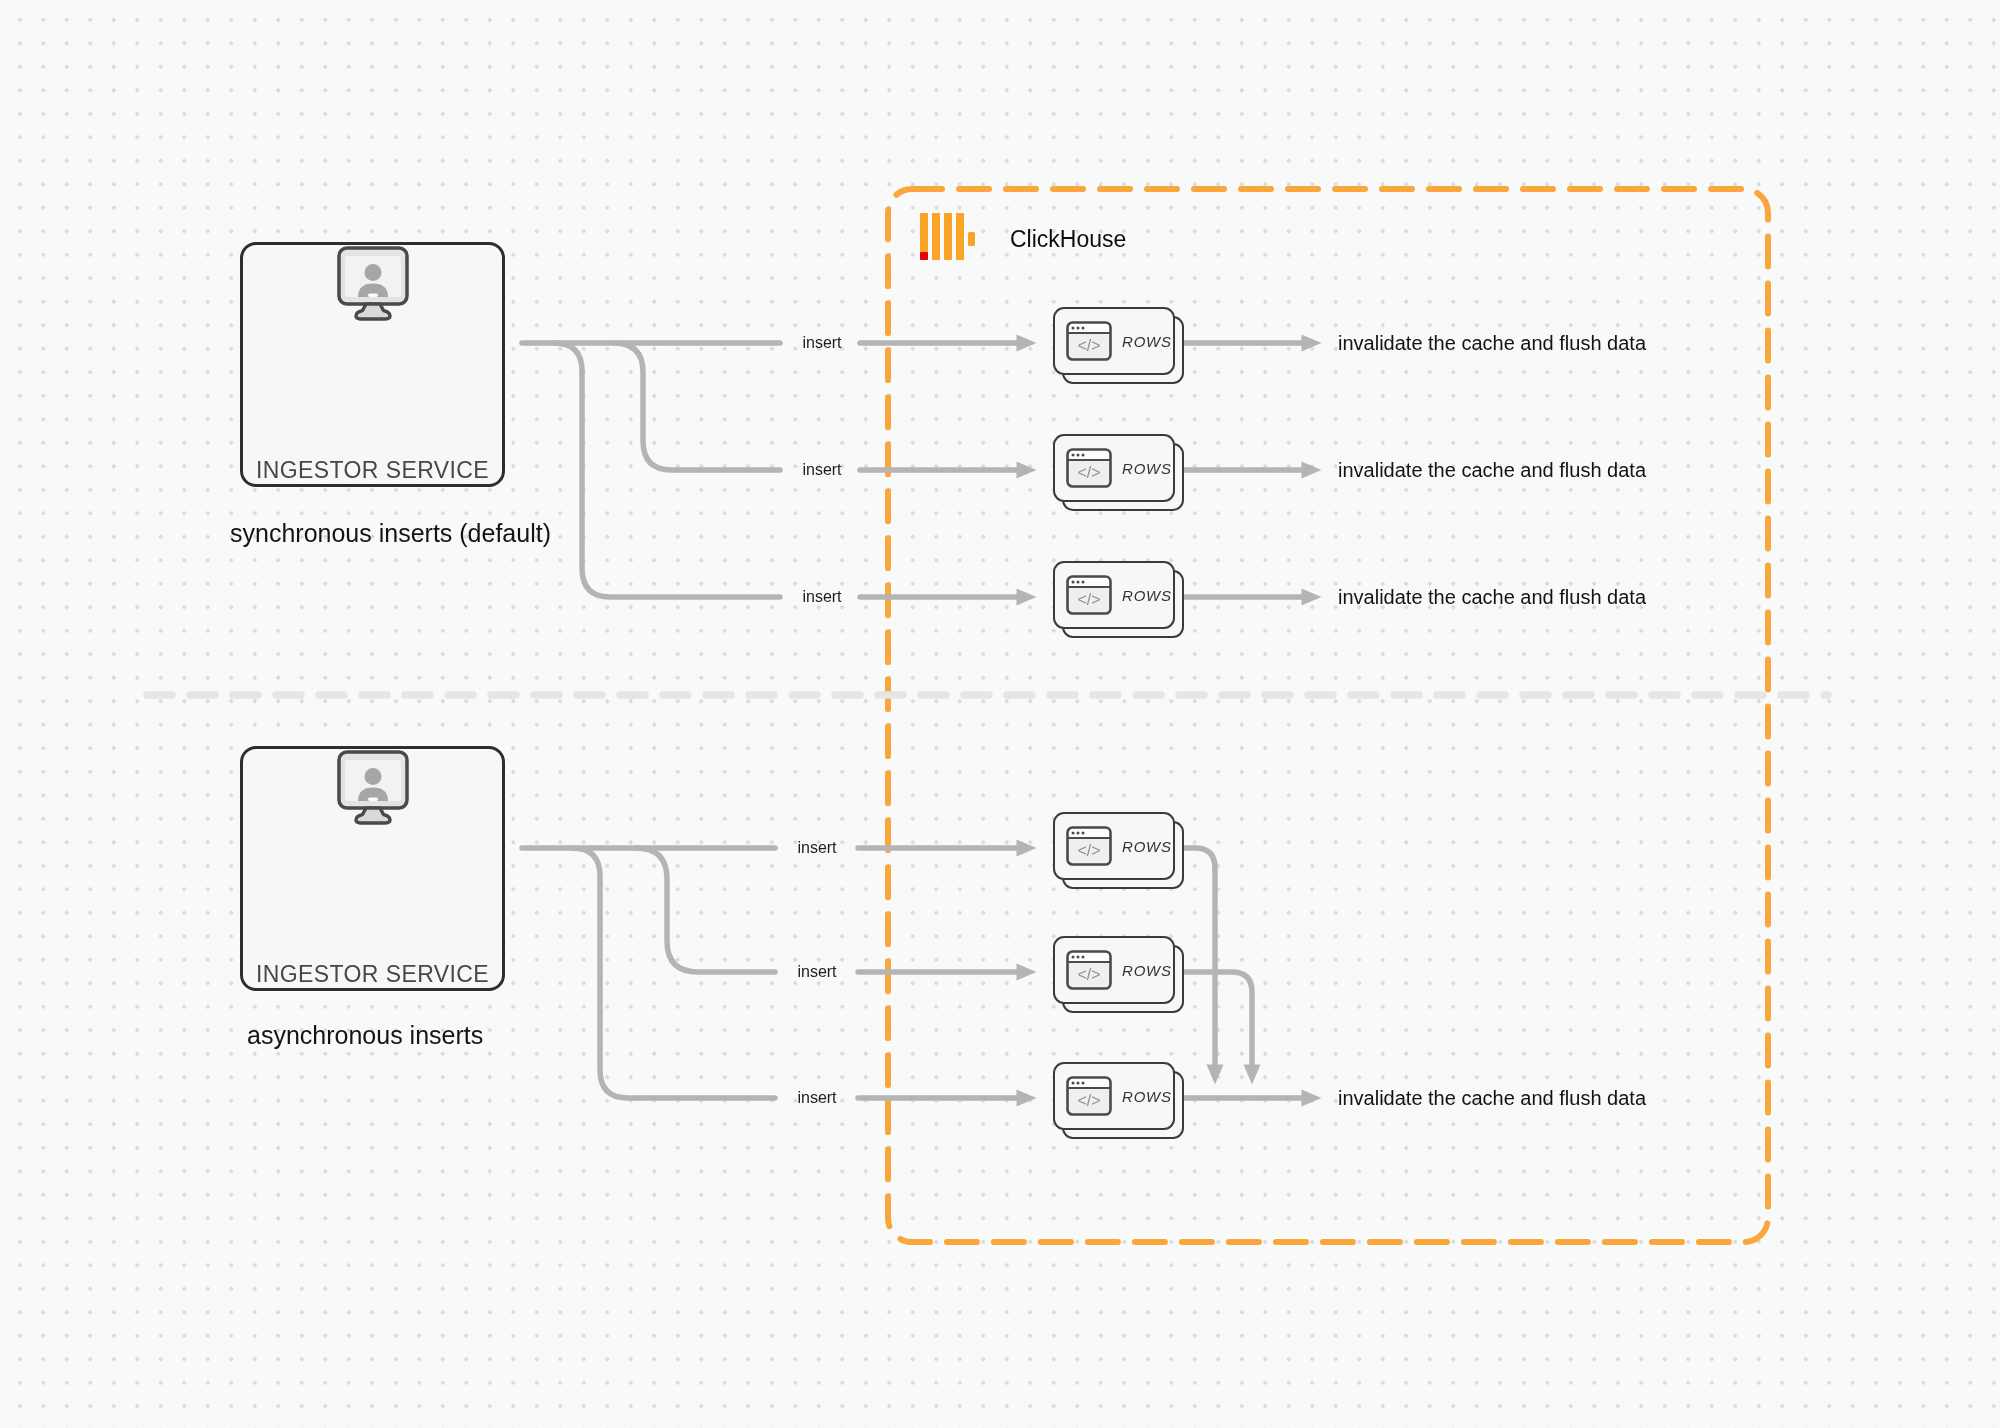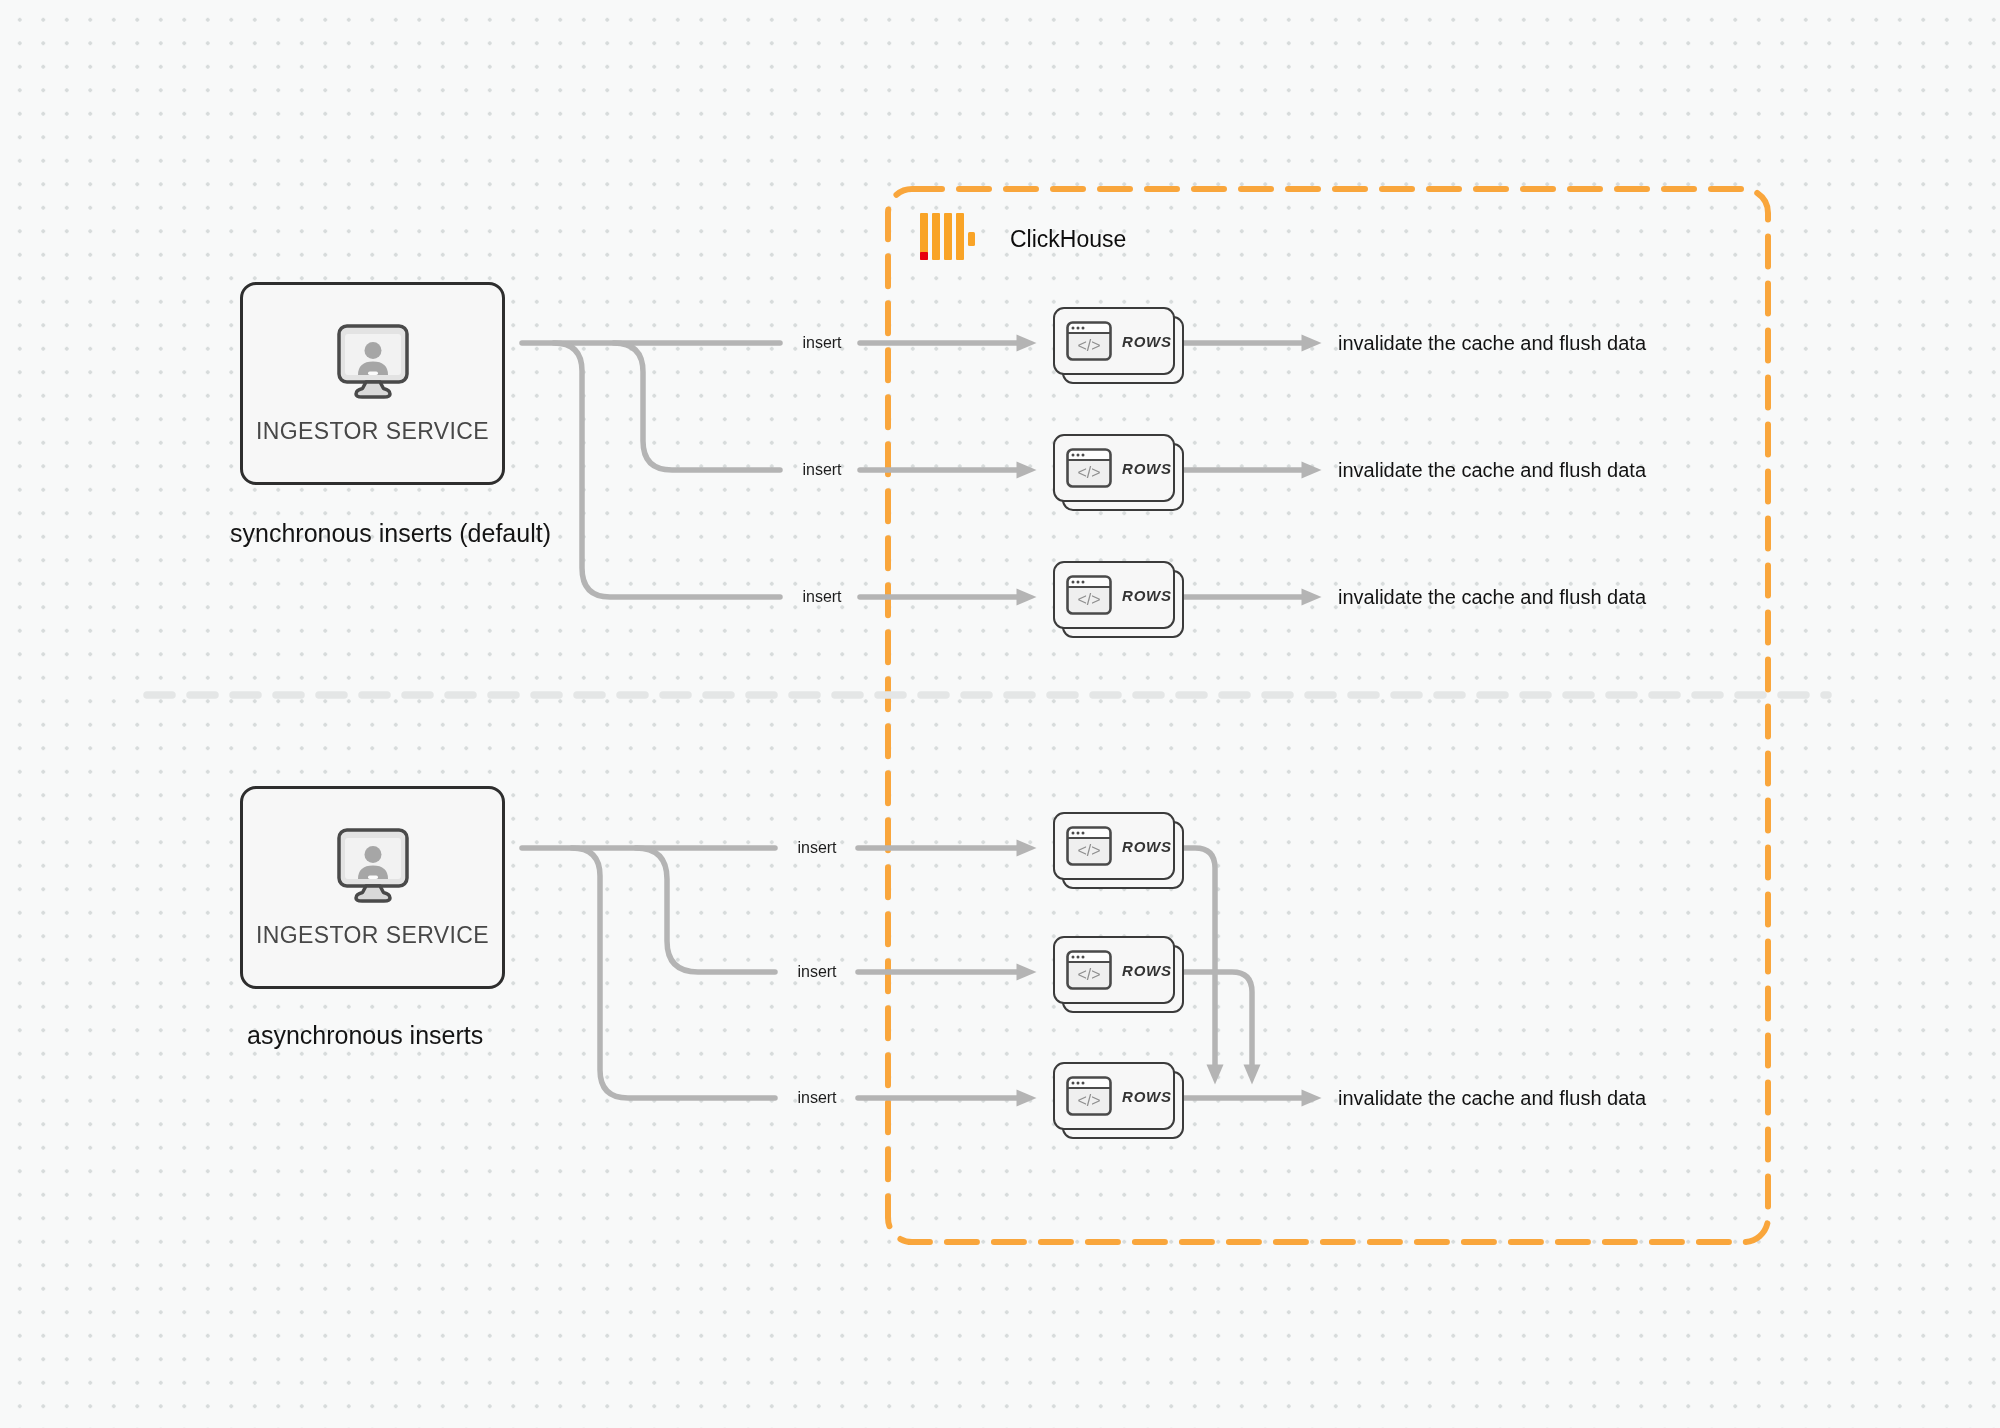--- a/index.html
+++ b/index.html
@@ -7,32 +7,32 @@
     position:relative;width:2000px;height:1428px;overflow:hidden;
     background-color:#f8f9f9;
     background-image:radial-gradient(circle, #d7dbdb 1.6px, rgba(0,0,0,0) 2.1px);
     background-size:23.5px 23.5px;
     background-position:8px 8px;
     font-family:"Liberation Sans", sans-serif;
   }
   .layer{position:absolute;left:0;top:0;}
   
   .service-box{
-    position:absolute;width:265px;height:203px;box-sizing:border-box;
+    position:absolute;width:265px;height:245px;box-sizing:border-box;
     background:#f7f7f7;border:3.5px solid #2e2e2e;border-radius:16px;
-    display:flex;flex-direction:column;align-items:center;justify-content:center;gap:13px;margin-top:40px;
+    display:flex;flex-direction:column;align-items:center;justify-content:space-between;gap:13px;
   }
   .service-label{font-size:23px;color:#474747;letter-spacing:0.4px;white-space:nowrap;}
   
   .rows-box{position:absolute;width:122px;height:68px;}
   .card{position:absolute;width:122px;height:68px;box-sizing:border-box;
     border:2.5px solid #3b3b3b;border-radius:11px;background:#f7f7f7;}
   .card.back{left:9px;top:9px;}
   .card.front{left:0;top:0;display:flex;align-items:center;padding-left:11px;gap:10px;}
-  .rows-label{font-style:italic;font-size:15px;font-weight:700;color:#333;letter-spacing:0.8px;}
+  .rows-label{font-style:italic;font-size:15px;font-weight:400;color:#333;letter-spacing:0.8px;}
   
   .insert-label{position:absolute;transform:translate(-50%,-50%);font-size:16px;color:#1d1d1d;white-space:nowrap;}
   .result-label{position:absolute;transform:translateY(-50%);font-size:20px;color:#131313;white-space:nowrap;}
   .caption{position:absolute;transform:translateY(-50%);font-size:25px;font-weight:400;color:#141414;white-space:nowrap;}
   
   .ch-header{position:absolute;left:920px;top:213px;display:flex;align-items:flex-start;gap:33px;}
   .ch-label{font-size:23px;font-weight:500;color:#0d0d0d;margin-top:13px;white-space:nowrap;}
 </style>
 </head>
 <body>

